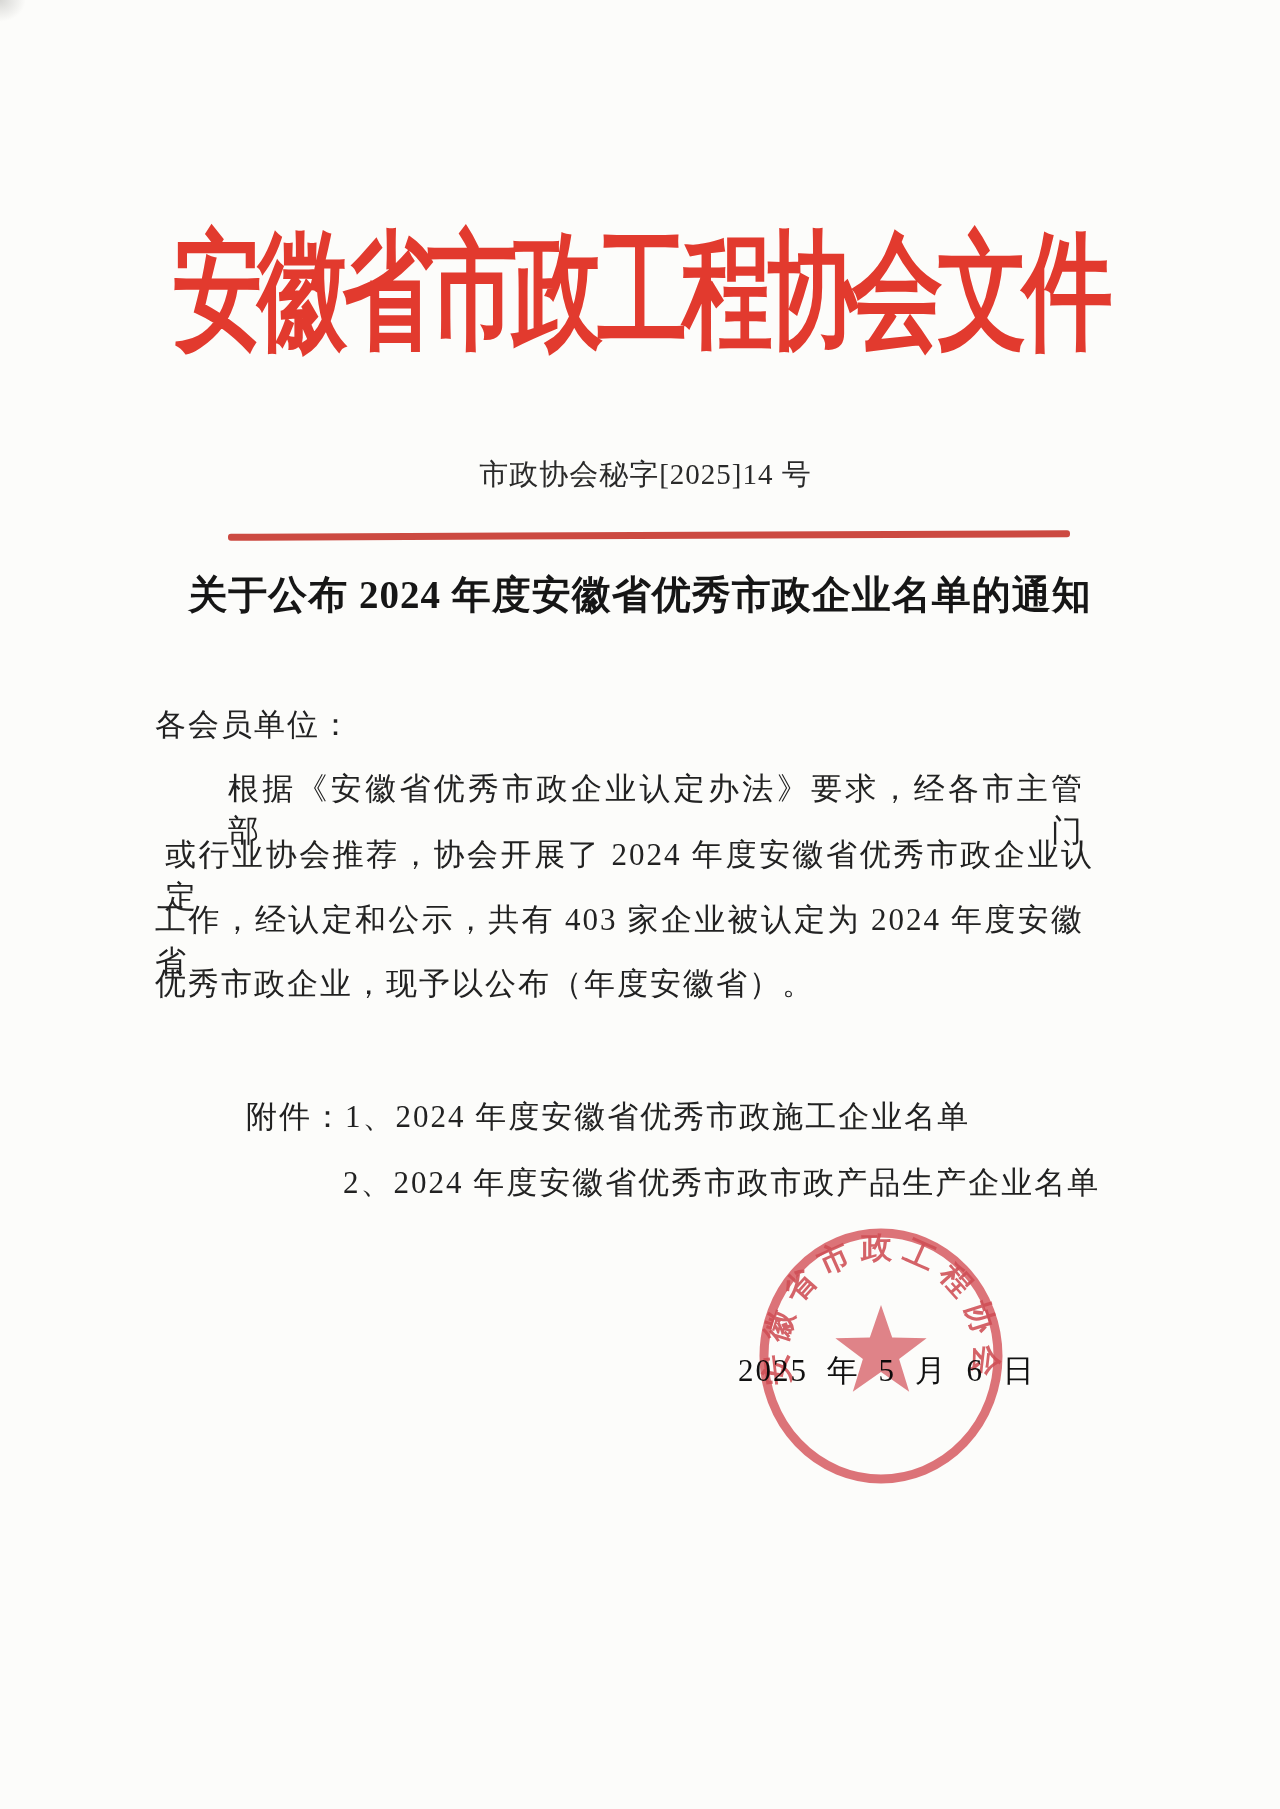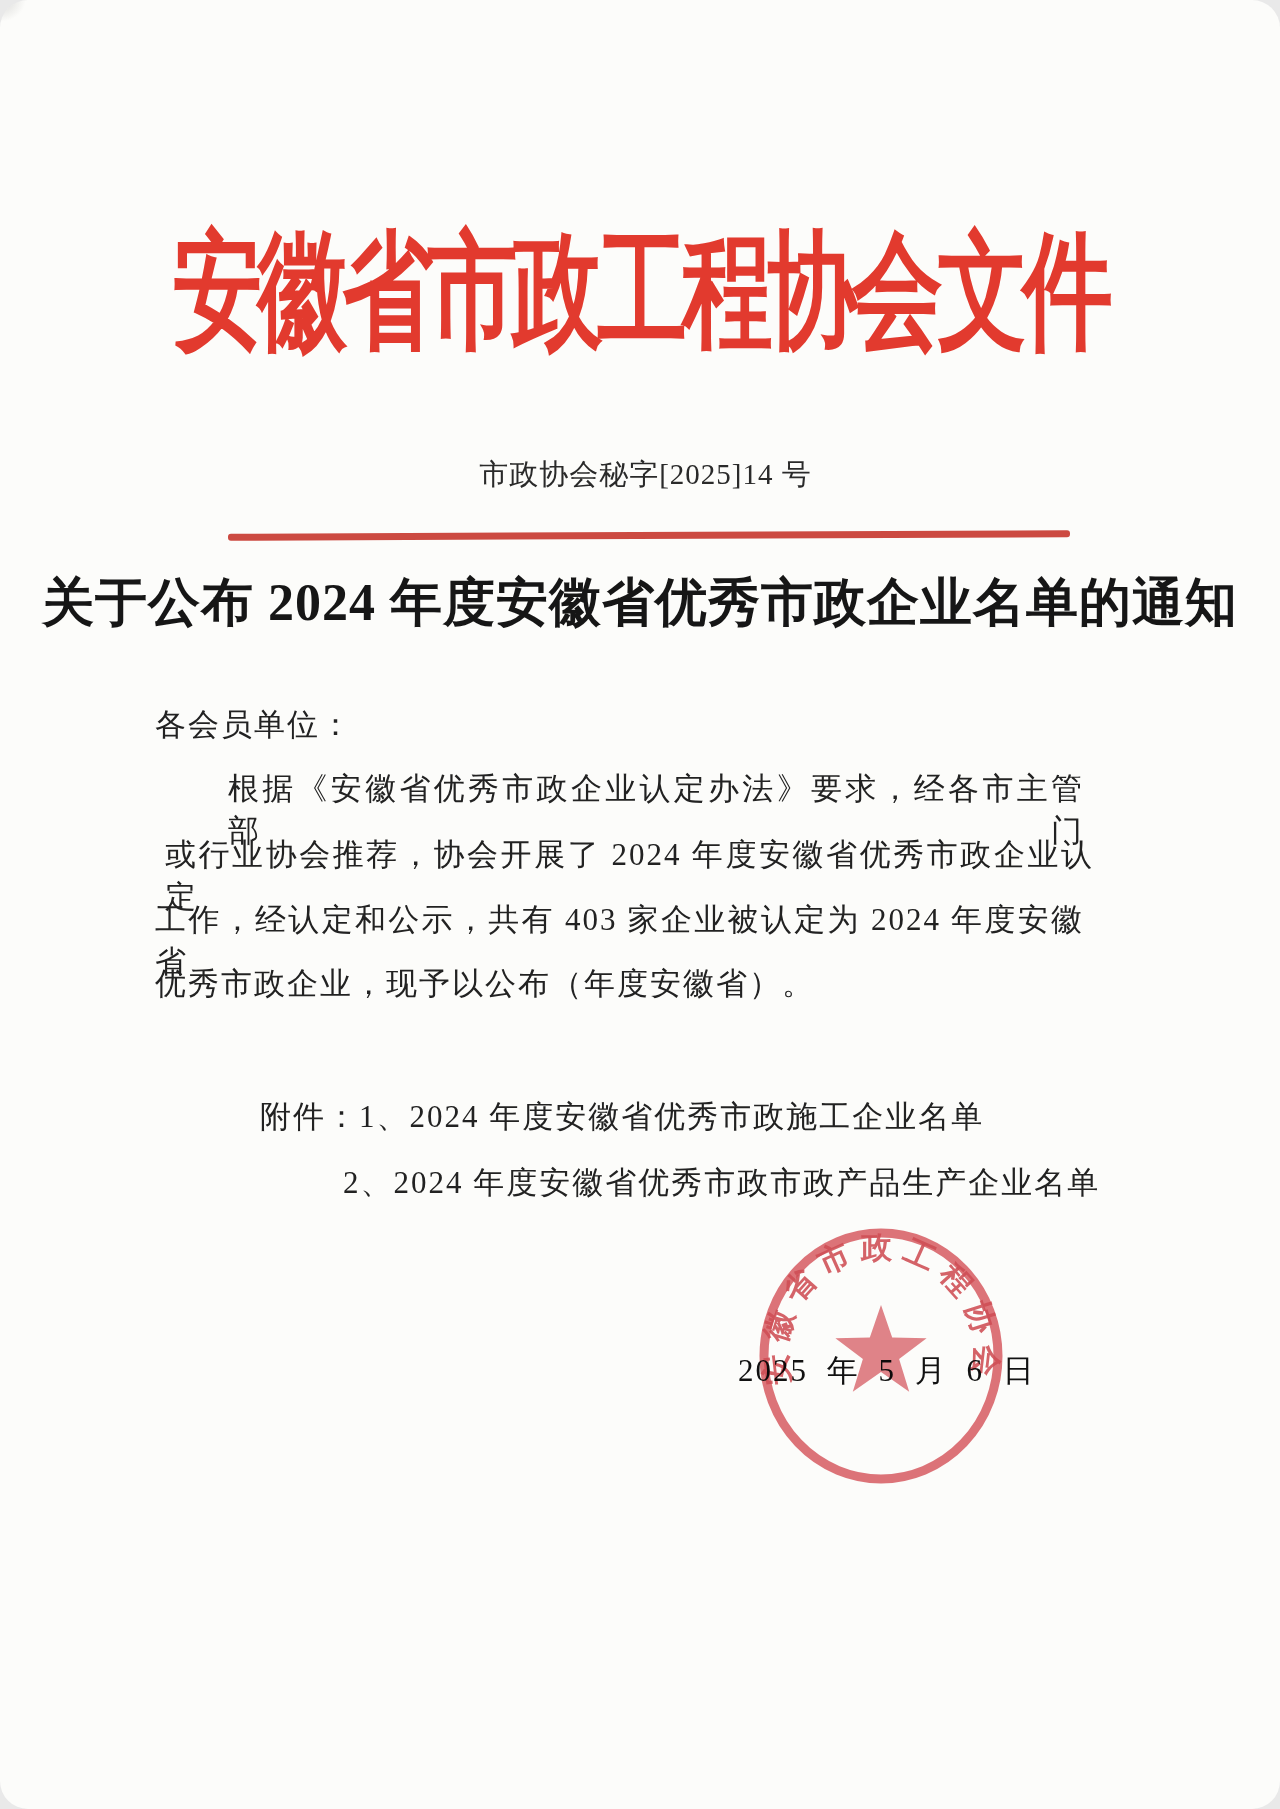--- a/index.html
+++ b/index.html
@@ -5,21 +5,20 @@
   html,body{margin:0;padding:0;}
   body{background:#e9e9e9;}
   .page{
     position:relative;
     width:1280px;height:1809px;
     margin:0 auto;
     background:#fcfcfa;
     overflow:hidden;
     font-family:"Liberation Serif", serif;
     color:#1e1e1e;
-    border-radius:28px;
   }
   .corner-smudge{
     position:absolute;left:0;top:0;width:26px;height:22px;
     background:radial-gradient(ellipse at top left,#b9b9b6 0%,rgba(185,185,182,0) 70%);
     opacity:.55;
   }
   .header-wrap{
     position:absolute;top:206px;left:0;right:0;text-align:center;
   }
   .header-title{
@@ -37,40 +36,40 @@
     font-size:29px;letter-spacing:1px;color:#2a2a2a;padding-left:11px;
   }
   .red-line{
     position:absolute;top:532px;left:228px;width:842px;height:7px;
     background:#cc4a41;border-radius:3px;
     transform:rotate(-0.25deg);
   }
   .doc-title{
     position:absolute;top:568px;left:0;right:0;
     text-align:center;
-    font-size:52px;font-weight:bold;letter-spacing:1px;color:#161616;
+    font-size:39px;font-weight:bold;letter-spacing:1px;color:#161616;
     white-space:nowrap;
   }
   .body-line{
     position:absolute;
     font-size:31px;letter-spacing:2px;color:#222;
     white-space:nowrap;
     margin-top:16px;
   }
   .just{
     white-space:normal;
     text-align:justify;
     text-align-last:justify;
   }
   .salutation{top:688px;left:155px;}
   .pline1{top:752px;left:228px;width:856px;}
   .pline2{top:818px;left:165px;width:929px;}
   .pline3{top:883px;left:155px;width:929px;}
   .pline4{top:947px;left:155px;}
-  .attach1{top:1080px;left:260px;}
+  .attach1{top:1080px;left:246px;}
   .attach2{top:1146px;left:343px;}
   .seal{
     position:absolute;left:758px;top:1226px;width:256px;height:264px;
     z-index:2;
   }
   .date-line{
     position:absolute;top:1350px;left:738px;
     font-size:31px;letter-spacing:2px;word-spacing:9px;
     color:#111;z-index:3;mix-blend-mode:multiply;
     white-space:nowrap;

